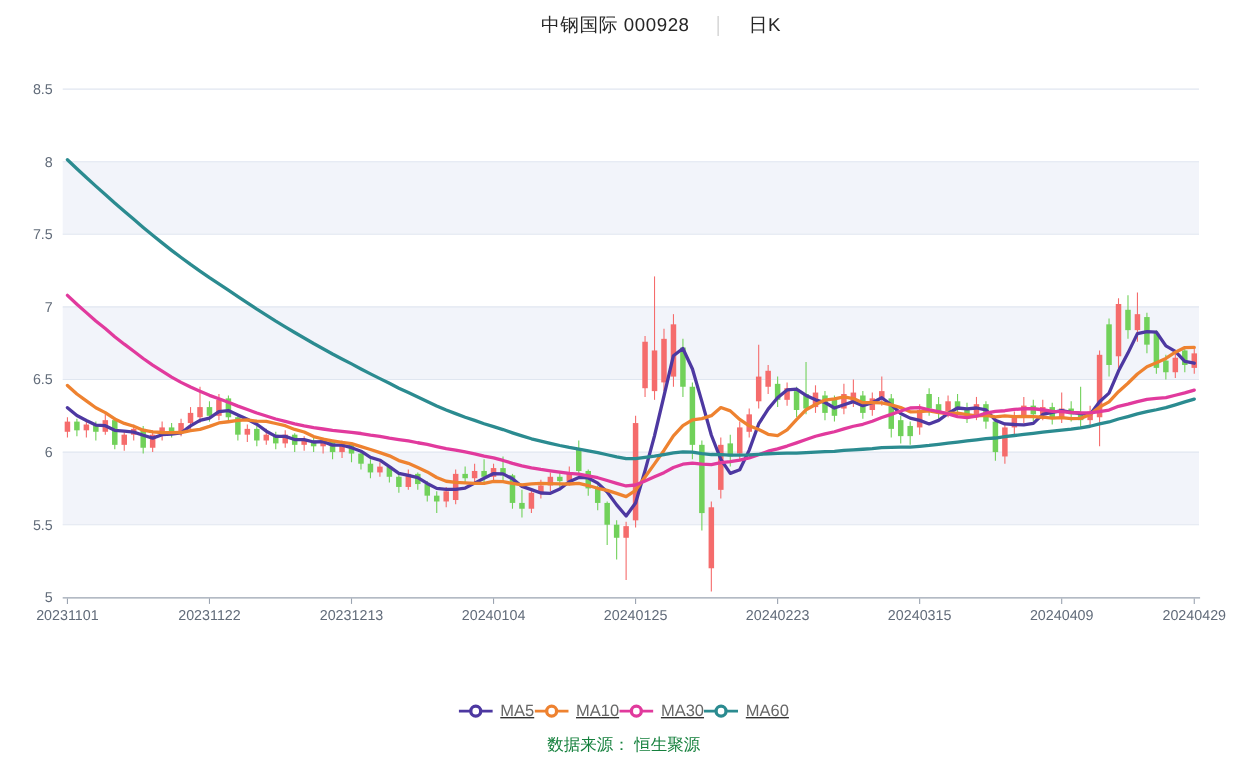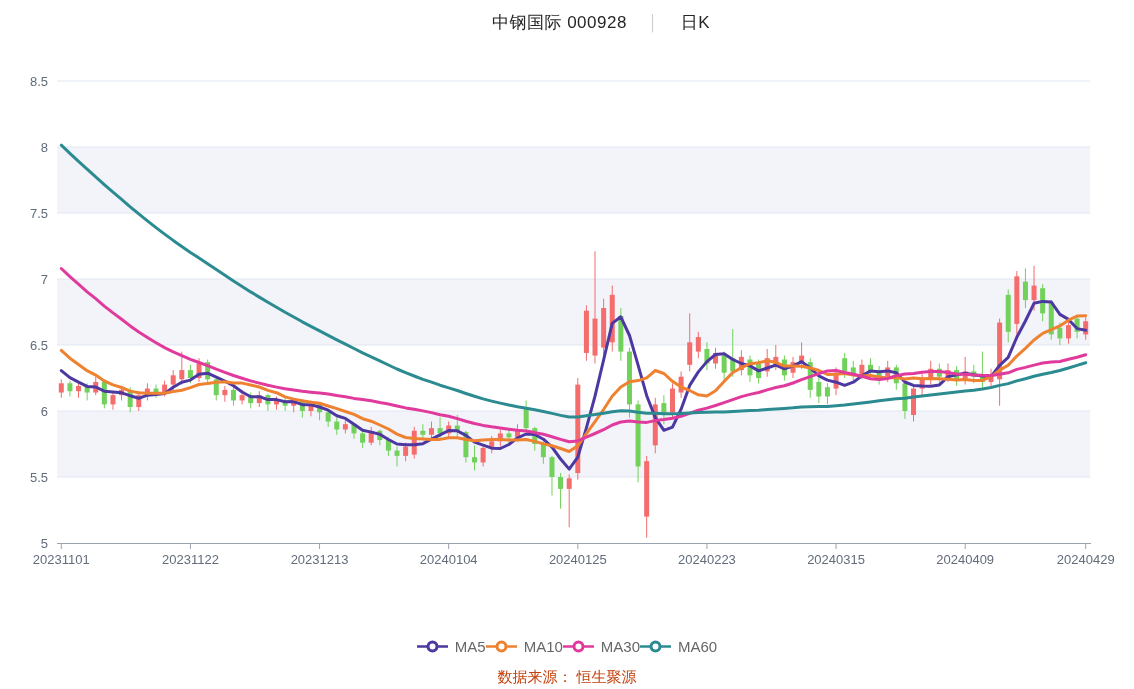--- a/index.html
+++ b/index.html
@@ -3,26 +3,26 @@
 <meta charset="utf-8">
 <style>
   html,body{margin:0;padding:0;background:#ffffff;}
   #app{position:relative;width:1134px;height:689px;background:#ffffff;overflow:hidden;
        font-family:"Liberation Sans", sans-serif;}
   .title{position:absolute;top:11px;left:0;width:100%;text-align:center;
          font-size:17px;color:#262626;letter-spacing:0.5px;padding-left:34px;}
   .title .sep{color:#cccccc;margin:0 22px;font-size:15px;}
   #kline-svg{position:absolute;top:0;left:0;}
   .legend{position:absolute;top:638px;left:0;width:100%;display:flex;
-          justify-content:center;align-items:center;}
+          justify-content:center;align-items:center;text-decoration:underline;}
   .legend-item{display:flex;align-items:center;gap:7px;cursor:pointer;}
   .legend-item svg{display:block;}
   .legend-label{font-size:15px;color:#676767;}
   .footer{position:absolute;top:668px;left:0;width:100%;text-align:center;
-          font-size:15px;color:#c2410c;}
+          font-size:15px;color:#15803d;}
   text{font-family:"Liberation Sans", sans-serif;}
 </style>
 </head>
 <body>
 
 <div id="app">
   <div class="title">
     <span>中钢国际 000928</span><span class="sep">│</span><span>日K</span>
   </div>
 

